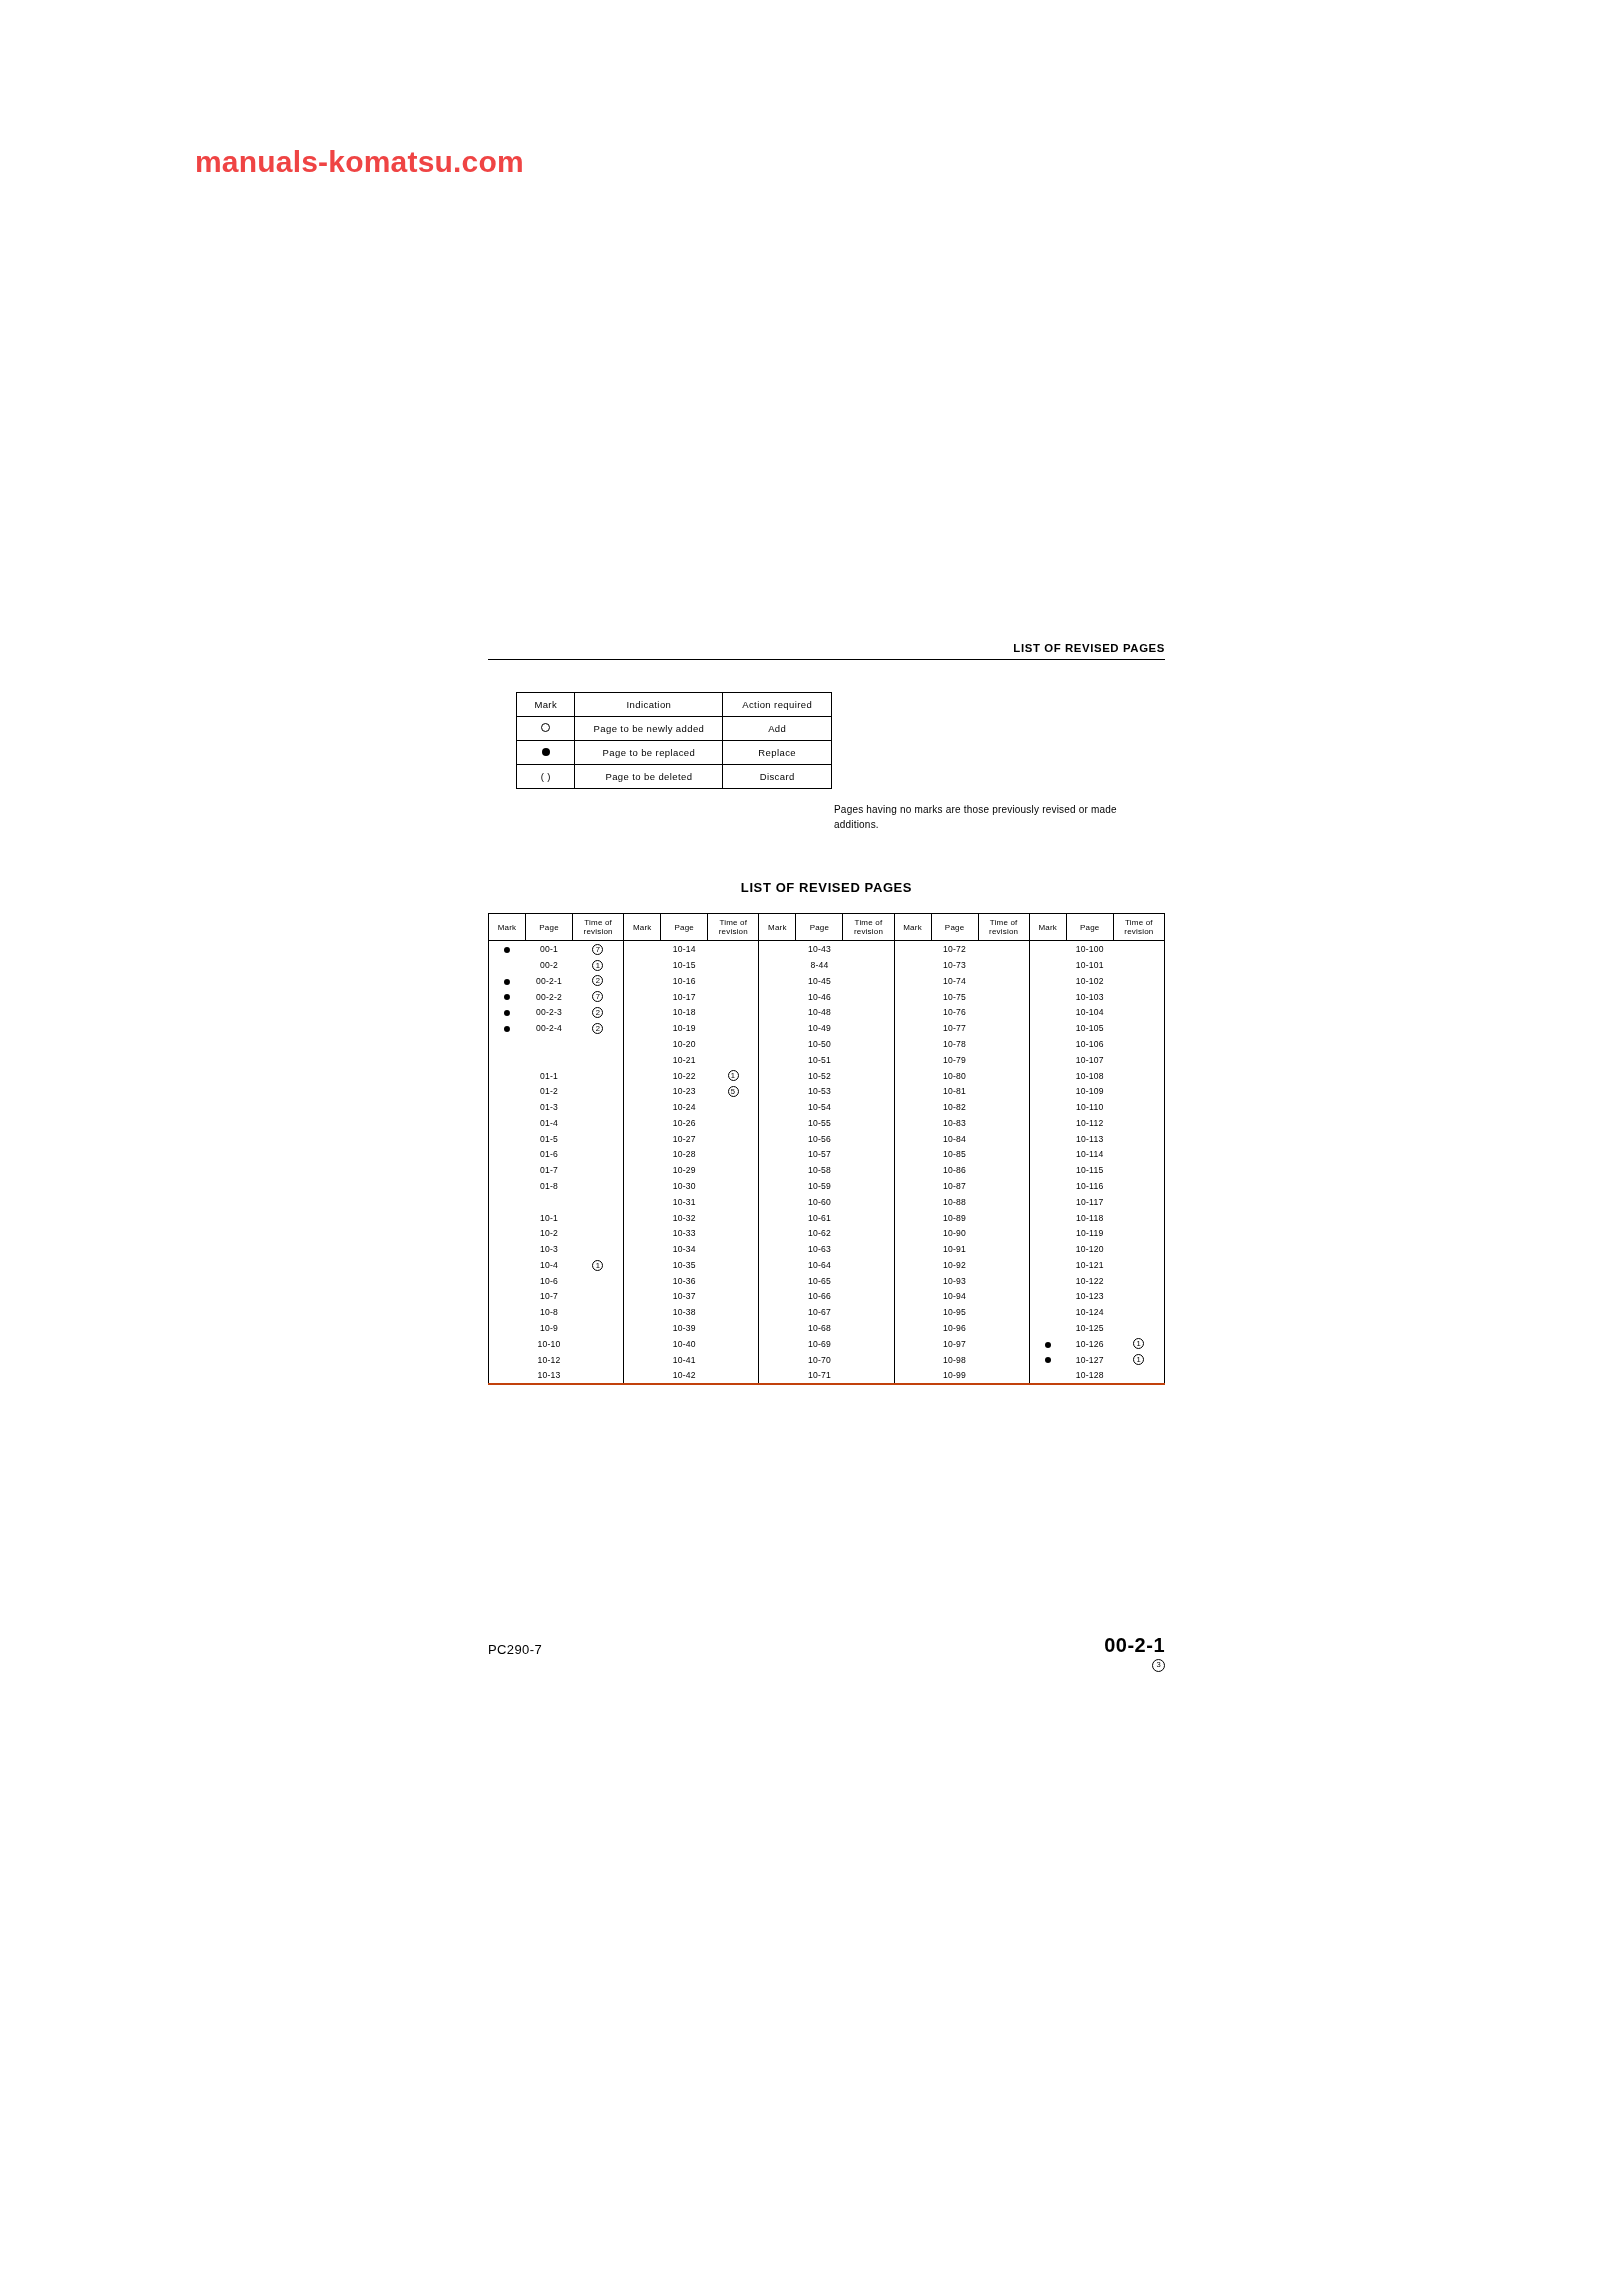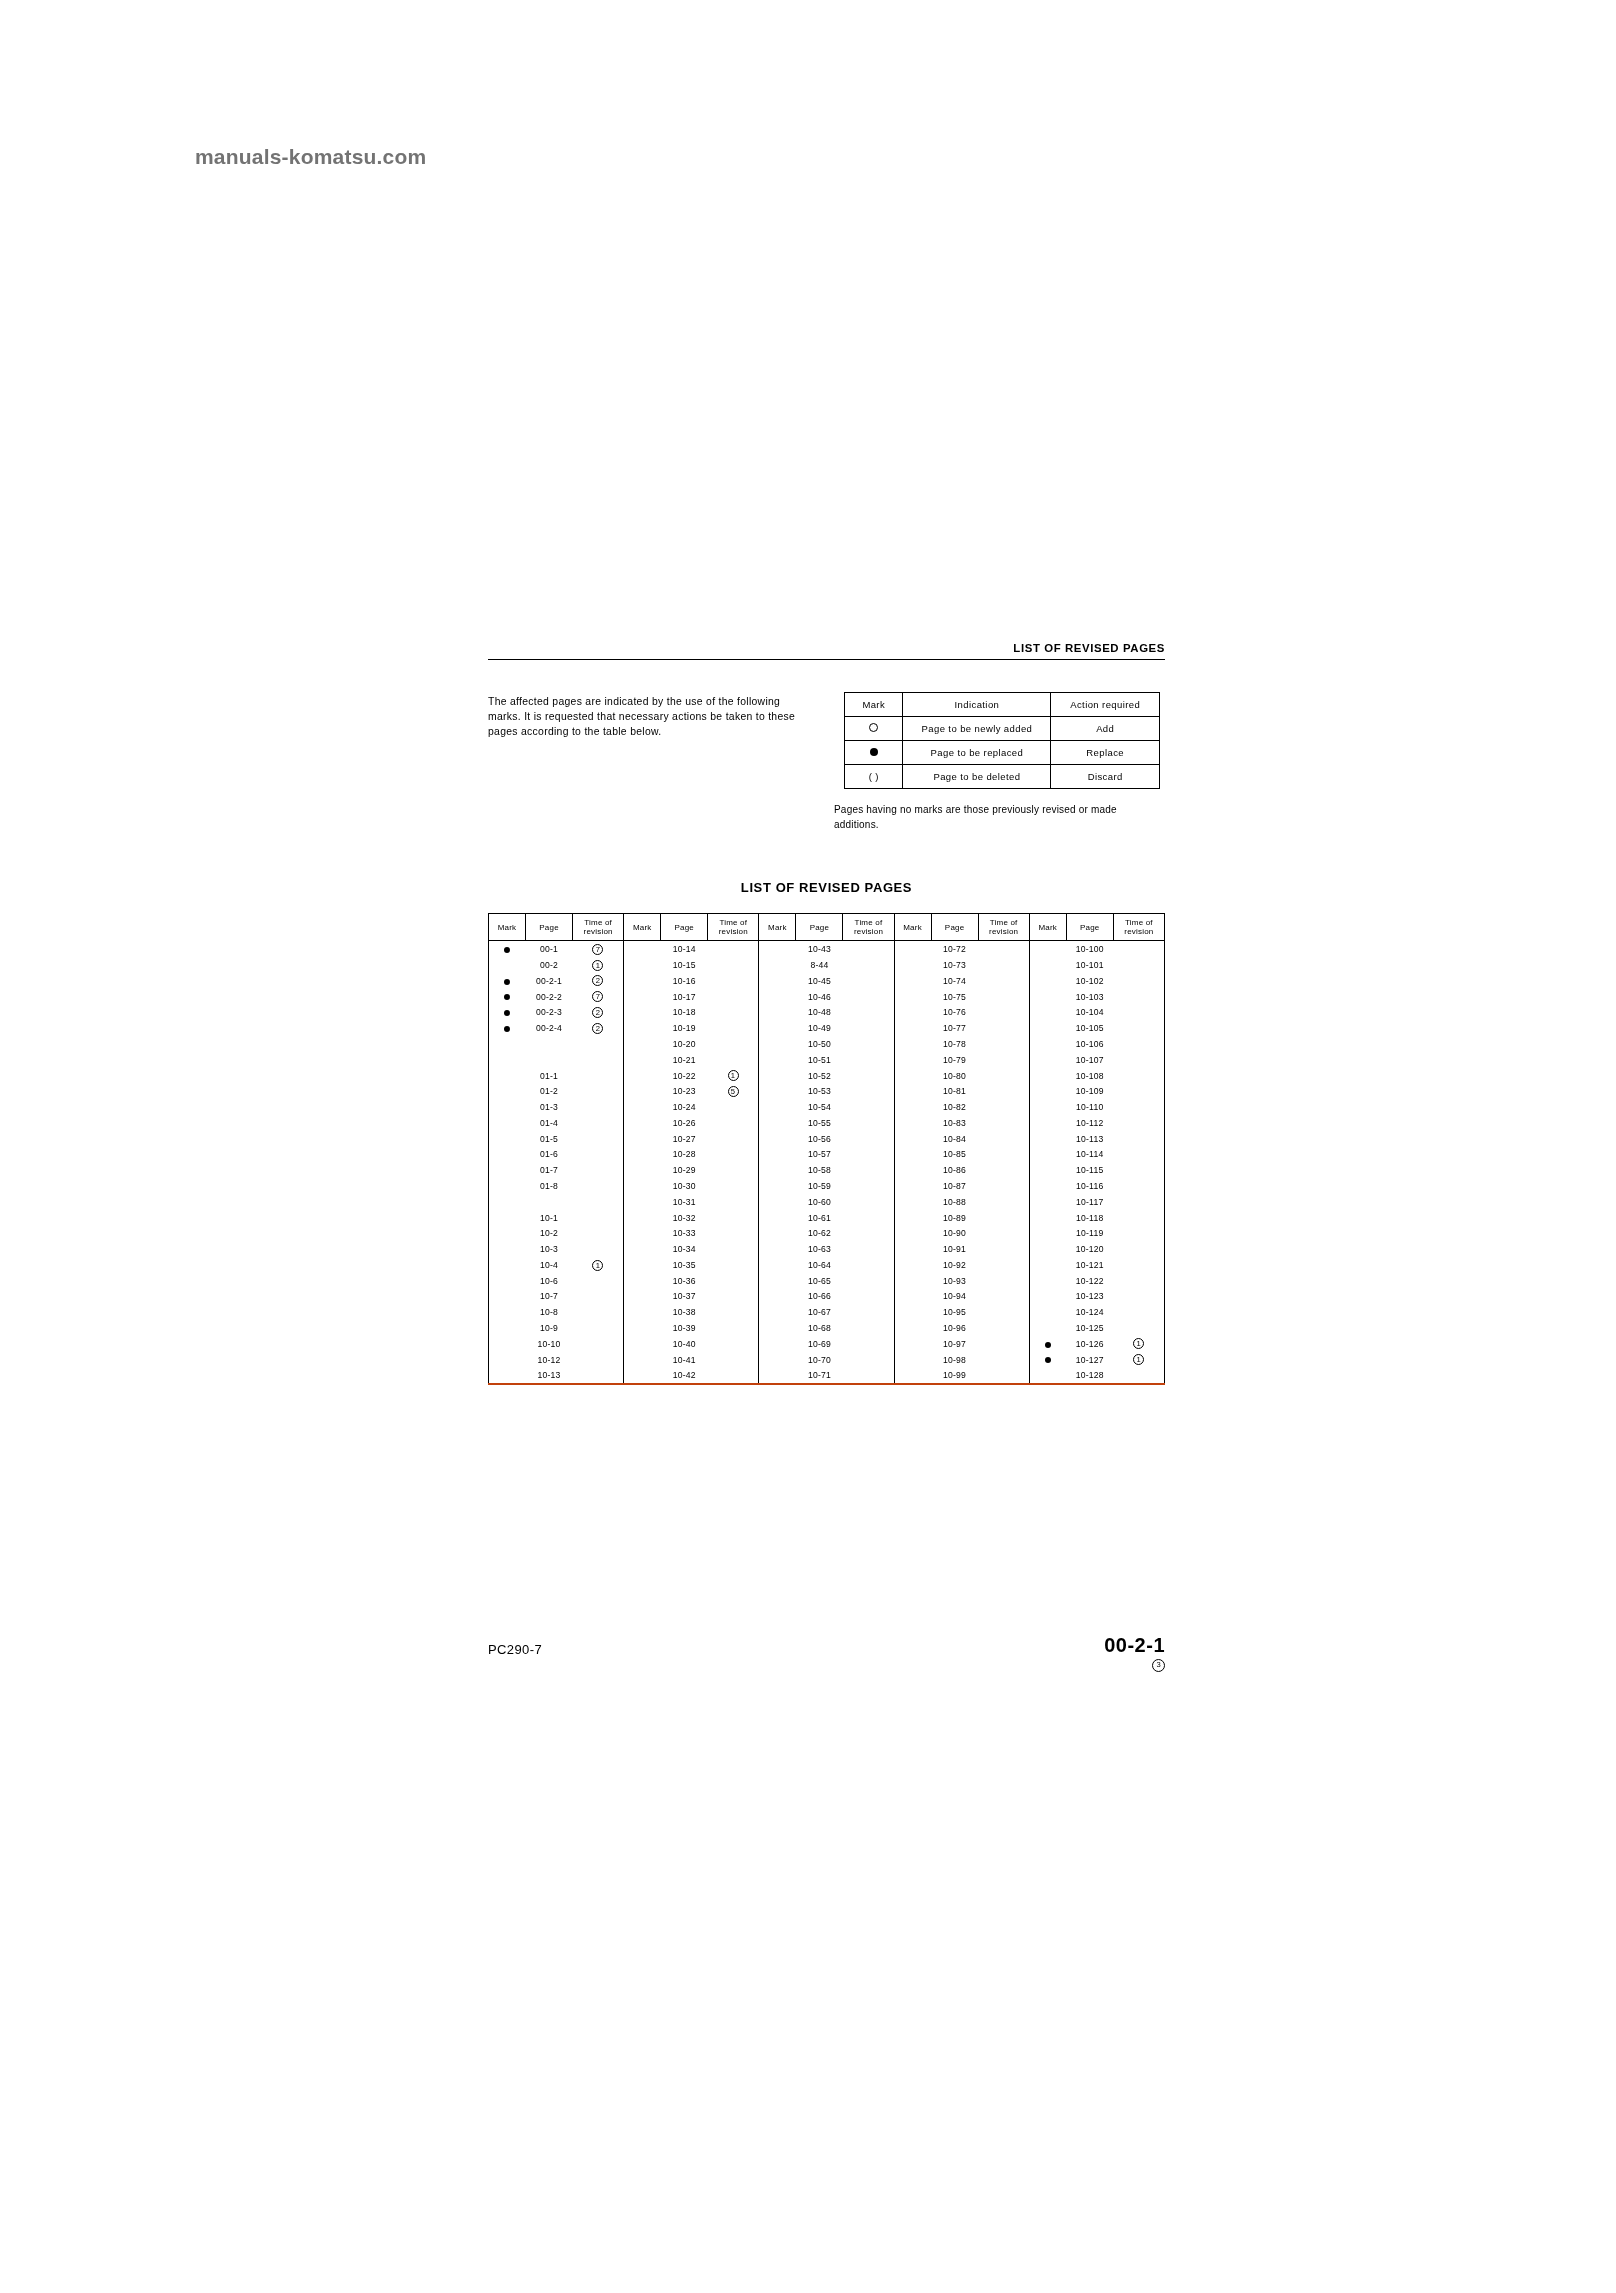--- a/index.html
+++ b/index.html
@@ -13,24 +13,24 @@
     position: relative;
     font-family: "Liberation Sans", sans-serif;
     color: #000000;
     overflow: hidden;
   }
 
   .watermark {
     position: absolute;
     left: 195px;
     top: 145px;
-    font-size: 21px;
+    font-size: 30px;
     font-weight: 700;
     letter-spacing: 0.2px;
-    color: #737373;
+    color: #ef4444;
     font-family: "Liberation Sans", sans-serif;
   }
 
   
   .page {
     position: absolute;
     left: 488px;
     top: 638px;
     width: 677px;
   }
@@ -202,21 +202,20 @@
 
 <div class="watermark">manuals-komatsu.com</div>
 
 <div class="page">
 
   <div class="header-rule">
     <span class="hdr-title">LIST OF REVISED PAGES</span>
   </div>
 
   <div class="intro-row">
-    <div class="intro-text">The affected pages are indicated by the use of the following marks. It is requested that necessary actions be taken to these pages according to the table below.</div>
 
     <div class="legend-wrap">
       <table class="legend">
         <thead>
           <tr>
             <th class="col-mark">Mark</th>
             <th class="col-ind">Indication</th>
             <th class="col-act">Action required</th>
           </tr>
         </thead>

